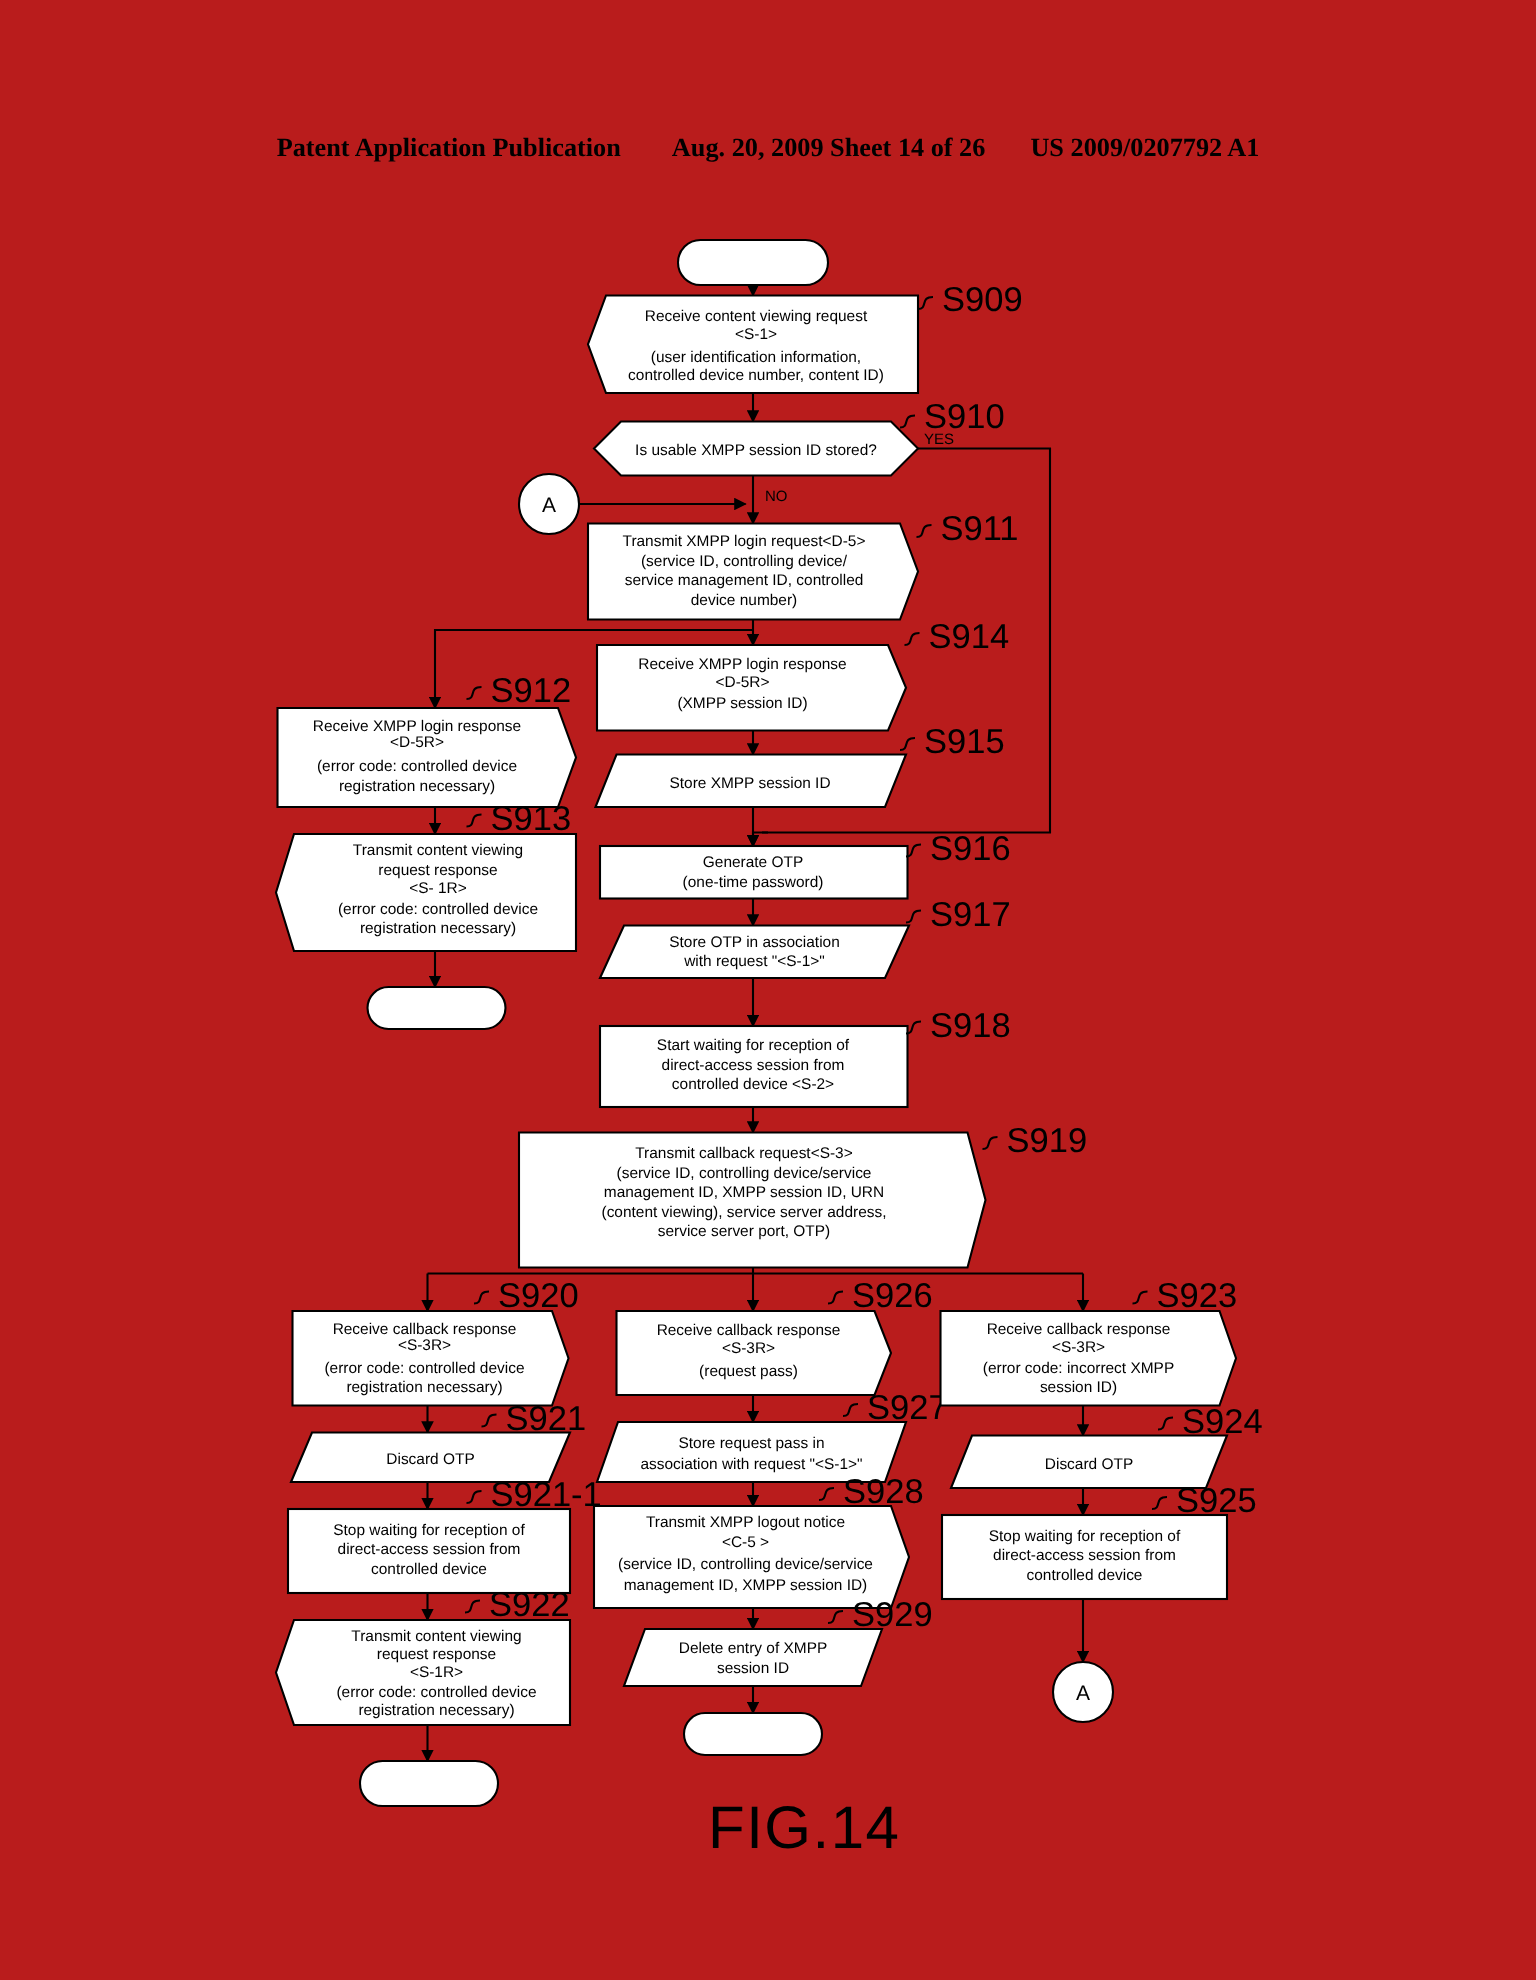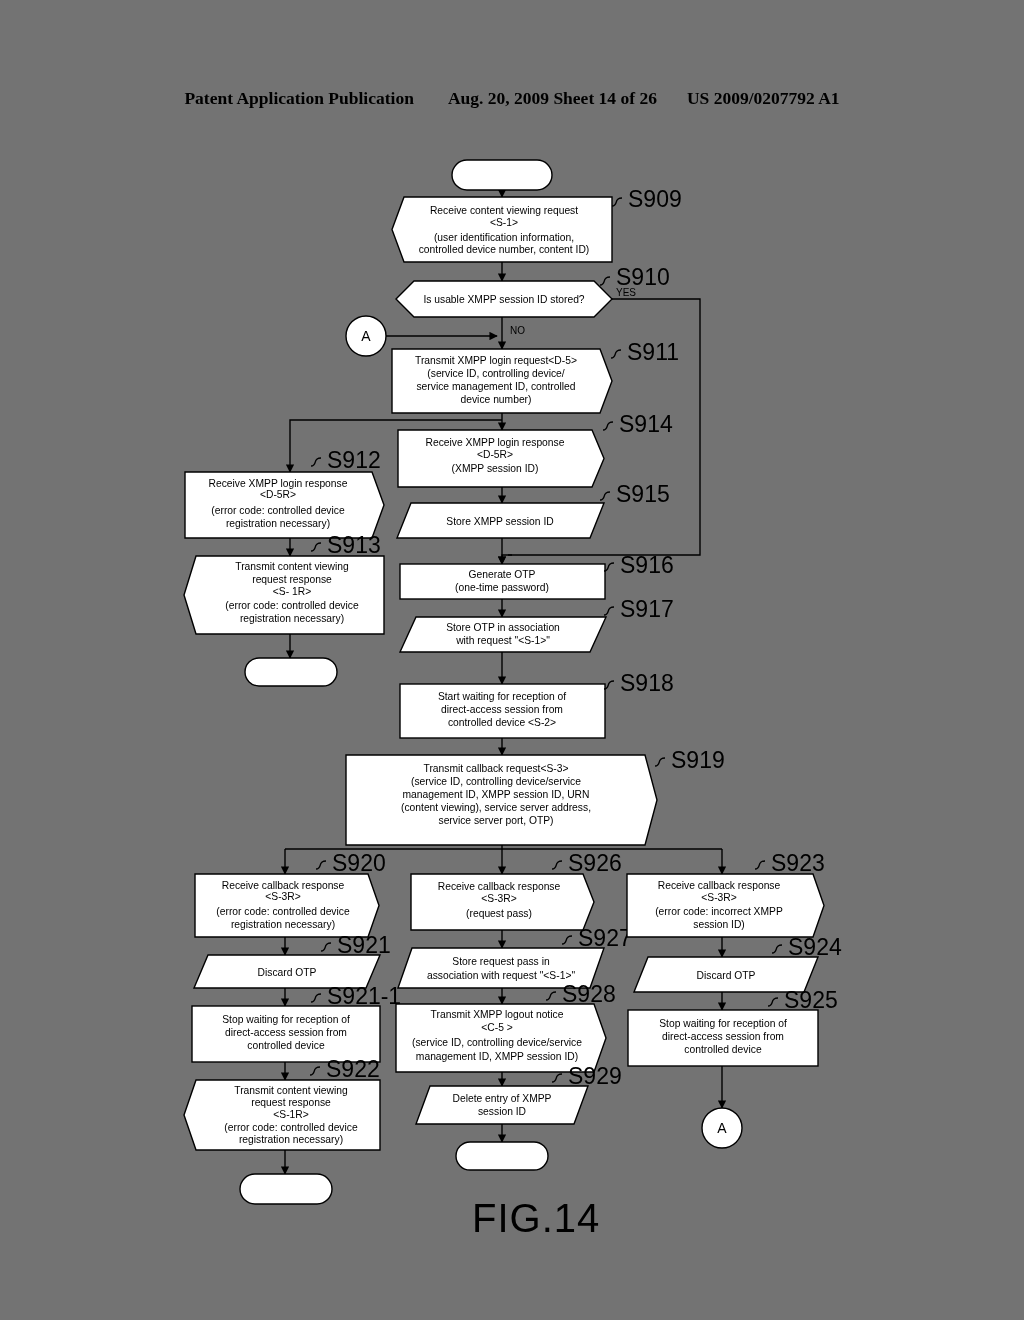--- a/index.html
+++ b/index.html
@@ -11,21 +11,21 @@
     width: 1024px;
     height: 1320px;
     font-family: "Liberation Sans", sans-serif;
     position: relative;
     overflow: hidden;
   }
   #page {
     position: relative;
     width: 1024px;
     height: 1320px;
-    background: #737373;
+    background: #b91c1c;
   }
   .hdr {
     position: absolute;
     top: 88px;
     left: 0;
     width: 1024px;
     text-align: center;
     font-family: "Liberation Serif", serif;
     font-weight: bold;
     font-size: 17.5px;

